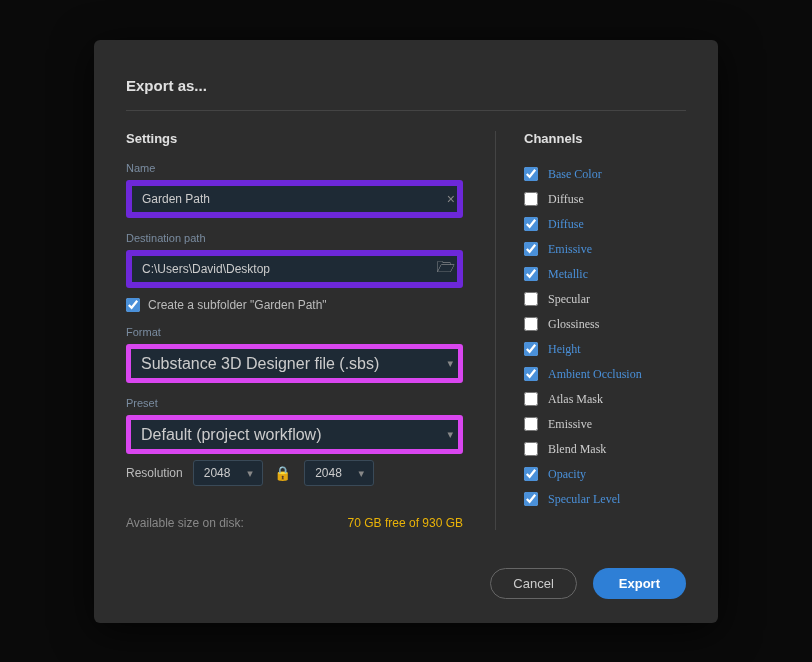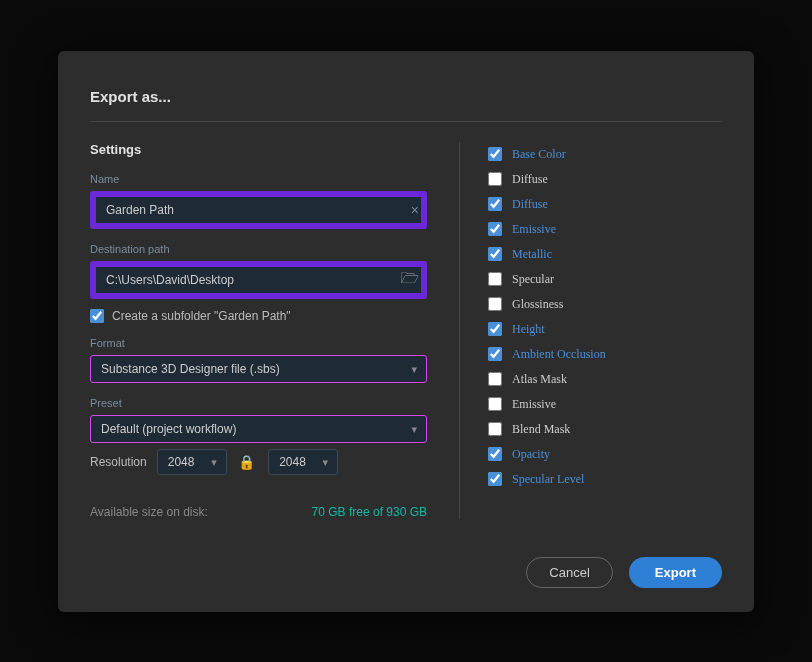--- a/index.html
+++ b/index.html
@@ -22,21 +22,21 @@
       height: 662px;
       background: rgba(0,0,0,0.6);
       display: flex;
       align-items: center;
       justify-content: center;
     }
 
     .dialog {
       background: #2d2d2d;
       border-radius: 6px;
-      width: 696px;
+      width: 624px;
       min-height: 560px;
       padding: 37px 32px 24px 32px;
       position: relative;
       box-shadow: 0 8px 40px rgba(0,0,0,0.7);
     }
 
     .dialog-title {
       font-size: 15px;
       font-weight: 600;
       color: #e0e0e0;
@@ -141,25 +141,25 @@
     }
 
     .select-wrapper {
       position: relative;
       width: 100%;
     }
 
     .select-wrapper select {
       width: 100%;
       background: #1e2a35;
-      border: 1px solid #d946ef;
+      border: 5px solid #d946ef;
       border-radius: 3px;
       color: #ccc;
       padding: 6px 28px 6px 10px;
-      font-size: 12px;
+      font-size: 16px;
       outline: none;
       appearance: none;
       cursor: pointer;
     }
 
     .select-arrow {
       position: absolute;
       right: 10px;
       top: 50%;
       transform: translateY(-50%);
@@ -207,21 +207,21 @@
     .disk-info {
       margin-top: 30px;
       display: flex;
       align-items: center;
       justify-content: space-between;
       font-size: 12px;
       color: #888;
     }
 
     .disk-info-value {
-      color: #14b8a6;
+      color: #eab308;
     }
 
     
     .right-panel {
       flex: 1;
       padding-left: 28px;
     }
 
     .channels-list {
       display: flex;
@@ -363,20 +363,21 @@
           </div>
         </div>
 
         <div class="disk-info">
           <span>Available size on disk:</span>
           <span class="disk-info-value">70 GB free of 930 GB</span>
         </div>
       </div>
 
       <div class="right-panel">
+        <div class="section-title">Channels</div>
         <div class="channels-list" id="channels-list">
         <div class="channel-item">
               <input type="checkbox" id="ch-cb-0" checked="" style="">
               <label for="ch-cb-0" class="channel-name checked">Base Color</label>
             </div>
             <div class="channel-item">
               <input type="checkbox" id="ch-cb-1" style="">
               <label for="ch-cb-1" class="channel-name">Diffuse</label>
             </div>
             <div class="channel-item">

